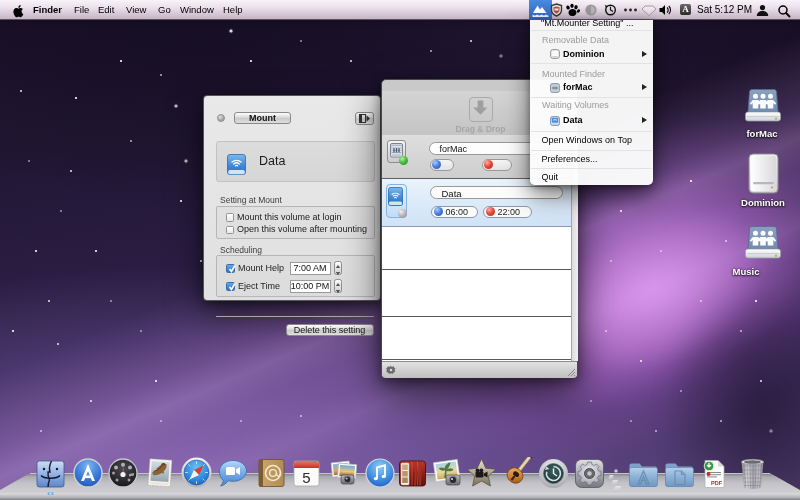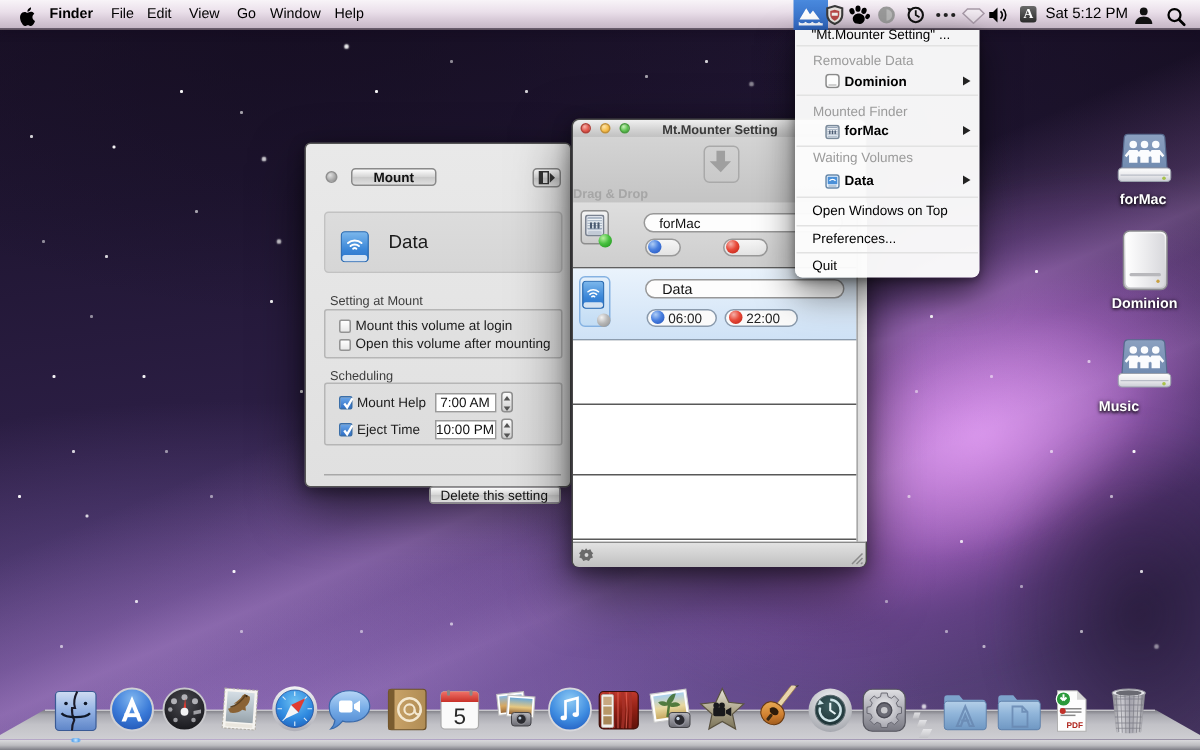--- a/index.html
+++ b/index.html
@@ -44,21 +44,21 @@
 #ddmenu .mi { position:absolute; left:0; width:123px; font-size:9px; color:#000; }
 #ddmenu .sec { color:#9b9b9b; }
 #ddmenu .bold { font-weight:bold; }
 #ddmenu .sep { position:absolute; left:1px; width:121px; height:1px; background:#e2e2e2; }
 #ddmenu .arr { position:absolute; left:112px; width:0; height:0; border-left:5px solid #222; border-top:3.5px solid transparent; border-bottom:3.5px solid transparent; }
 
 
 .win { position:absolute; z-index:20; }
 
 
-#lwin { left:203px; top:95px; width:178px; height:230px; background:linear-gradient(180deg,#e9e9e9,#e0e0e0);
+#lwin { left:203px; top:95px; width:178px; height:206px; background:linear-gradient(180deg,#e9e9e9,#e0e0e0);
  border:1px solid #555; border-radius:4px; box-shadow:0 14px 34px rgba(0,0,0,0.55), 0 3px 10px rgba(0,0,0,0.4); }
 .gbox { position:absolute; border:1px solid #b6b6b6; border-radius:2px; background:rgba(0,0,0,0.015); }
 .glabel { position:absolute; font-size:8.5px; color:#3c3c3c; }
 .cb { position:absolute; width:8.5px; height:8.5px; background:linear-gradient(#fff,#e8e8e8); border:1px solid #939393; border-radius:1.5px; }
 .cb svg { position:absolute; left:-0.5px; top:-1.5px; display:block; }
 .cbc { background:linear-gradient(#6aa5e8,#3272c8); border-color:#3a6ea8; }
 .lbl9 { position:absolute; font-size:9px; color:#1c1c1c; }
 .tfield { position:absolute; height:13px; background:#fff; border:1px solid #9a9a9a; font-size:9px; color:#111; text-align:center; line-height:11px; }
 .stepper { position:absolute; width:8px; height:14px; background:linear-gradient(#fdfdfd,#cfcfcf); border:1px solid #8f8f8f; border-radius:2.5px; }
 .btn { position:absolute; background:linear-gradient(#fefefe,#d6d6d6 48%,#c9c9c9 52%,#dfdfdf); border:1px solid #8a8a8a; border-radius:3px; font-size:9px; color:#111; text-align:center; }
@@ -236,33 +236,27 @@
  <div class="tfield" style="left:85.5px;top:184px;width:41px">10:00 PM</div>
  <div class="stepper" style="left:129.5px;top:183px"><svg width="6" height="12" viewBox="0 0 6 12">
         <path d="M3 1 L5.2 4 H0.8 Z" fill="#555"></path>
         <path d="M3 11 L5.2 8 H0.8 Z" fill="#555"></path>
       </svg></div>
  <div class="abs" style="left:12px;top:220px;width:158px;height:1px;background:#a8a8a8"></div>
  <div class="btn" style="left:81.5px;top:227.5px;width:88px;height:12px;line-height:11px">Delete this setting</div>
 </div>
 
 <div class="win" id="rwin">
- <div id="rtitle">
-  <div class="tl" style="left:5px;top:1.5px;background:radial-gradient(circle at 35% 30%,#f8b0a8,#e25b51 55%,#c23c32);border:0.5px solid #b04038"></div>
-  <div class="tl" style="left:17.8px;top:1.5px;background:radial-gradient(circle at 35% 30%,#fde4a8,#f6bf4f 55%,#d89a2e);border:0.5px solid #c09038"></div>
-  <div class="tl" style="left:30.9px;top:1.5px;background:radial-gradient(circle at 35% 30%,#c8f0b8,#61c354 55%,#3f9a35);border:0.5px solid #4a9a40"></div>
-  <div class="abs" style="left:0;top:0.5px;width:196px;text-align:center;font-size:8.5px;font-weight:bold;color:#3a3a3a;line-height:11px">Mt.Mounter Setting</div>
- </div>
  <div id="dragzone">
   <div class="abs" style="left:87px;top:5.5px;width:24px;height:25px;border:1.5px solid #a9a9a9;border-radius:4px">
    <svg width="15" height="16" viewBox="0 0 13 14" style="margin:2.5px 0 0 3px">
           <path d="M4 0.5 h5 v6 h3.5 L6.5 13 L0 6.5 h4 z" fill="#9f9f9f"></path>
         </svg>
   </div>
-  <div class="abs" style="left:0;top:32.5px;width:197px;font-size:8.5px;font-weight:bold;color:#a6a6a6">Drag &amp; Drop</div>
+  <div class="abs" style="left:0;top:32.5px;width:197px;text-align:center;font-size:8.5px;font-weight:bold;color:#a6a6a6">Drag &amp; Drop</div>
  </div>
  <div id="formacrow">
   <div class="abs" style="left:4.5px;top:5px;width:19px;height:23px;background:linear-gradient(#f4f4f4,#cacaca);border:1px solid #8d8d8d;border-radius:3px">
    <svg width="13" height="15" viewBox="0 0 13 15" style="margin:2px 0 0 2px">
     <rect x="0.5" y="0.5" width="12" height="13.5" rx="1.5" fill="#dde2ea" stroke="#7a8290"></rect>
     <rect x="1.6" y="1.8" width="9.8" height="8.2" rx="0.8" fill="#9aa8ba"></rect>
     <path d="M1.6 3.3 h9.8 M1.6 5 h9.8 M1.6 6.7 h9.8 M1.6 8.4 h9.8" stroke="#eef2f6" stroke-width="1"></path>
     <path d="M4 8.8 v-3 m2.5 3 v-3 m2.5 3 v-3" stroke="#4a5a70" stroke-width="1.4" stroke-linecap="round"></path>
     <rect x="1.8" y="11" width="9.4" height="2.4" rx="1.1" fill="#c2cad6"></rect>
    </svg>

